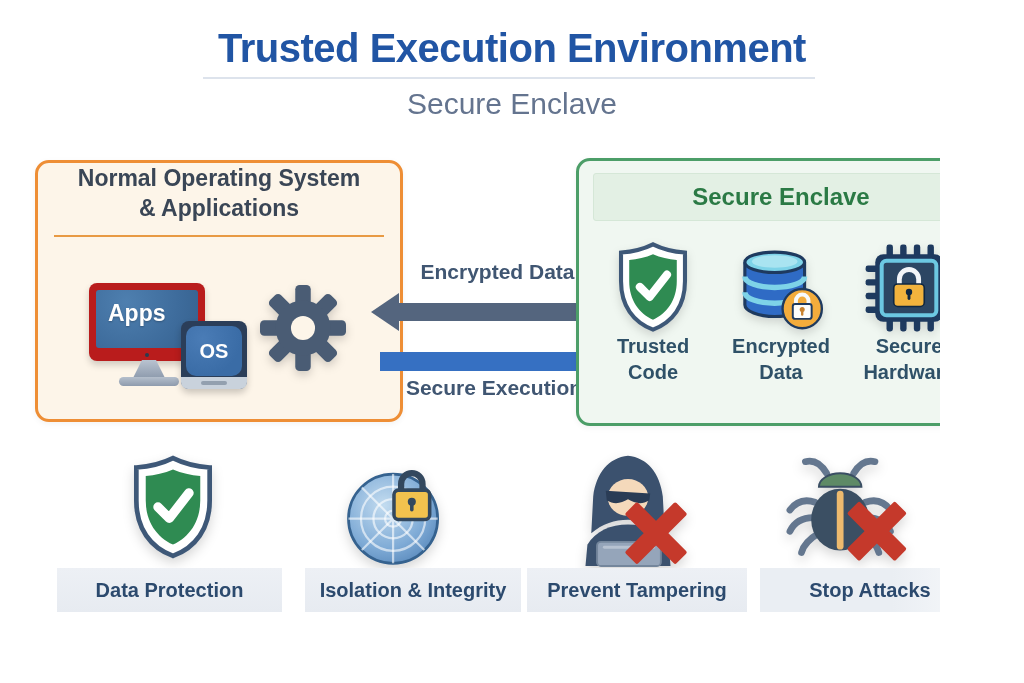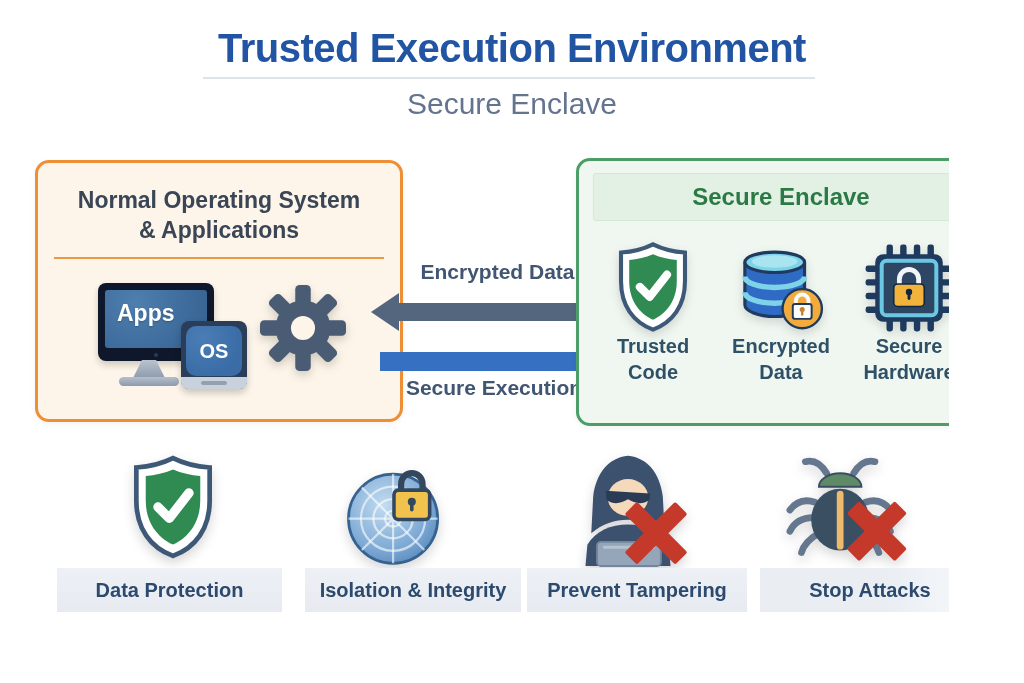--- a/index.html
+++ b/index.html
@@ -1,19 +1,18 @@
 <!DOCTYPE html>
 <html><head>
 <meta charset="utf-8">
 <style>
   html,body{margin:0;padding:0;background:#ffffff;}
   .stage{
     position:relative;width:940px;height:683px;overflow:hidden;background:#ffffff;
     font-family:"Liberation Sans",sans-serif;
-    padding-left:9px;
   }
   
   .main-title{
     position:absolute;left:0;top:26px;width:1024px;text-align:center;
     font-size:40px;font-weight:bold;color:#2155A4;letter-spacing:-0.5px;
   }
   .title-rule{
     position:absolute;left:203px;top:77px;width:612px;height:0;
     border-top:2px solid #DDE3EC;
   }
@@ -21,30 +20,30 @@
     position:absolute;left:0;top:87px;width:1024px;text-align:center;
     font-size:30px;font-weight:normal;color:#64748F;
   }
   
   .left-box{
     position:absolute;left:35px;top:160px;width:362px;height:256px;
     background:#FDF5E9;border:3px solid #EE8E35;border-radius:14px;
     box-shadow:0 2px 6px rgba(0,0,0,0.05);
   }
   .left-box-title{
-    margin-top:22px;text-align:center;font-size:23px;line-height:1.32;
+    margin-top:0;text-align:center;font-size:23px;line-height:1.32;
     font-weight:bold;color:#3A4656;
   }
   .left-box-rule{
     margin:11px auto 0 auto;width:330px;height:0;border-top:2px solid #E89A44;
   }
   
   .monitor-frame{
-    position:absolute;left:60px;top:120px;width:116px;height:78px;
-    background:#0f172a;border-radius:8px;padding:7px 7px 13px 7px;box-sizing:border-box;
+    position:absolute;left:51px;top:120px;width:116px;height:78px;
+    background:#b91c1c;border-radius:8px;padding:7px 7px 13px 7px;box-sizing:border-box;
     box-shadow:0 4px 7px rgba(0,0,0,0.18);
     text-align:center;
   }
   .monitor-screen{
     width:100%;height:100%;border-radius:3px;
     background:radial-gradient(circle at 30% 20%, #4E7FAF 0%, #3E6C9C 60%, #35608D 100%);
     position:relative;
   }
   .monitor-apps{
     position:absolute;left:12px;top:10px;color:#ffffff;font-size:23px;font-weight:bold;

